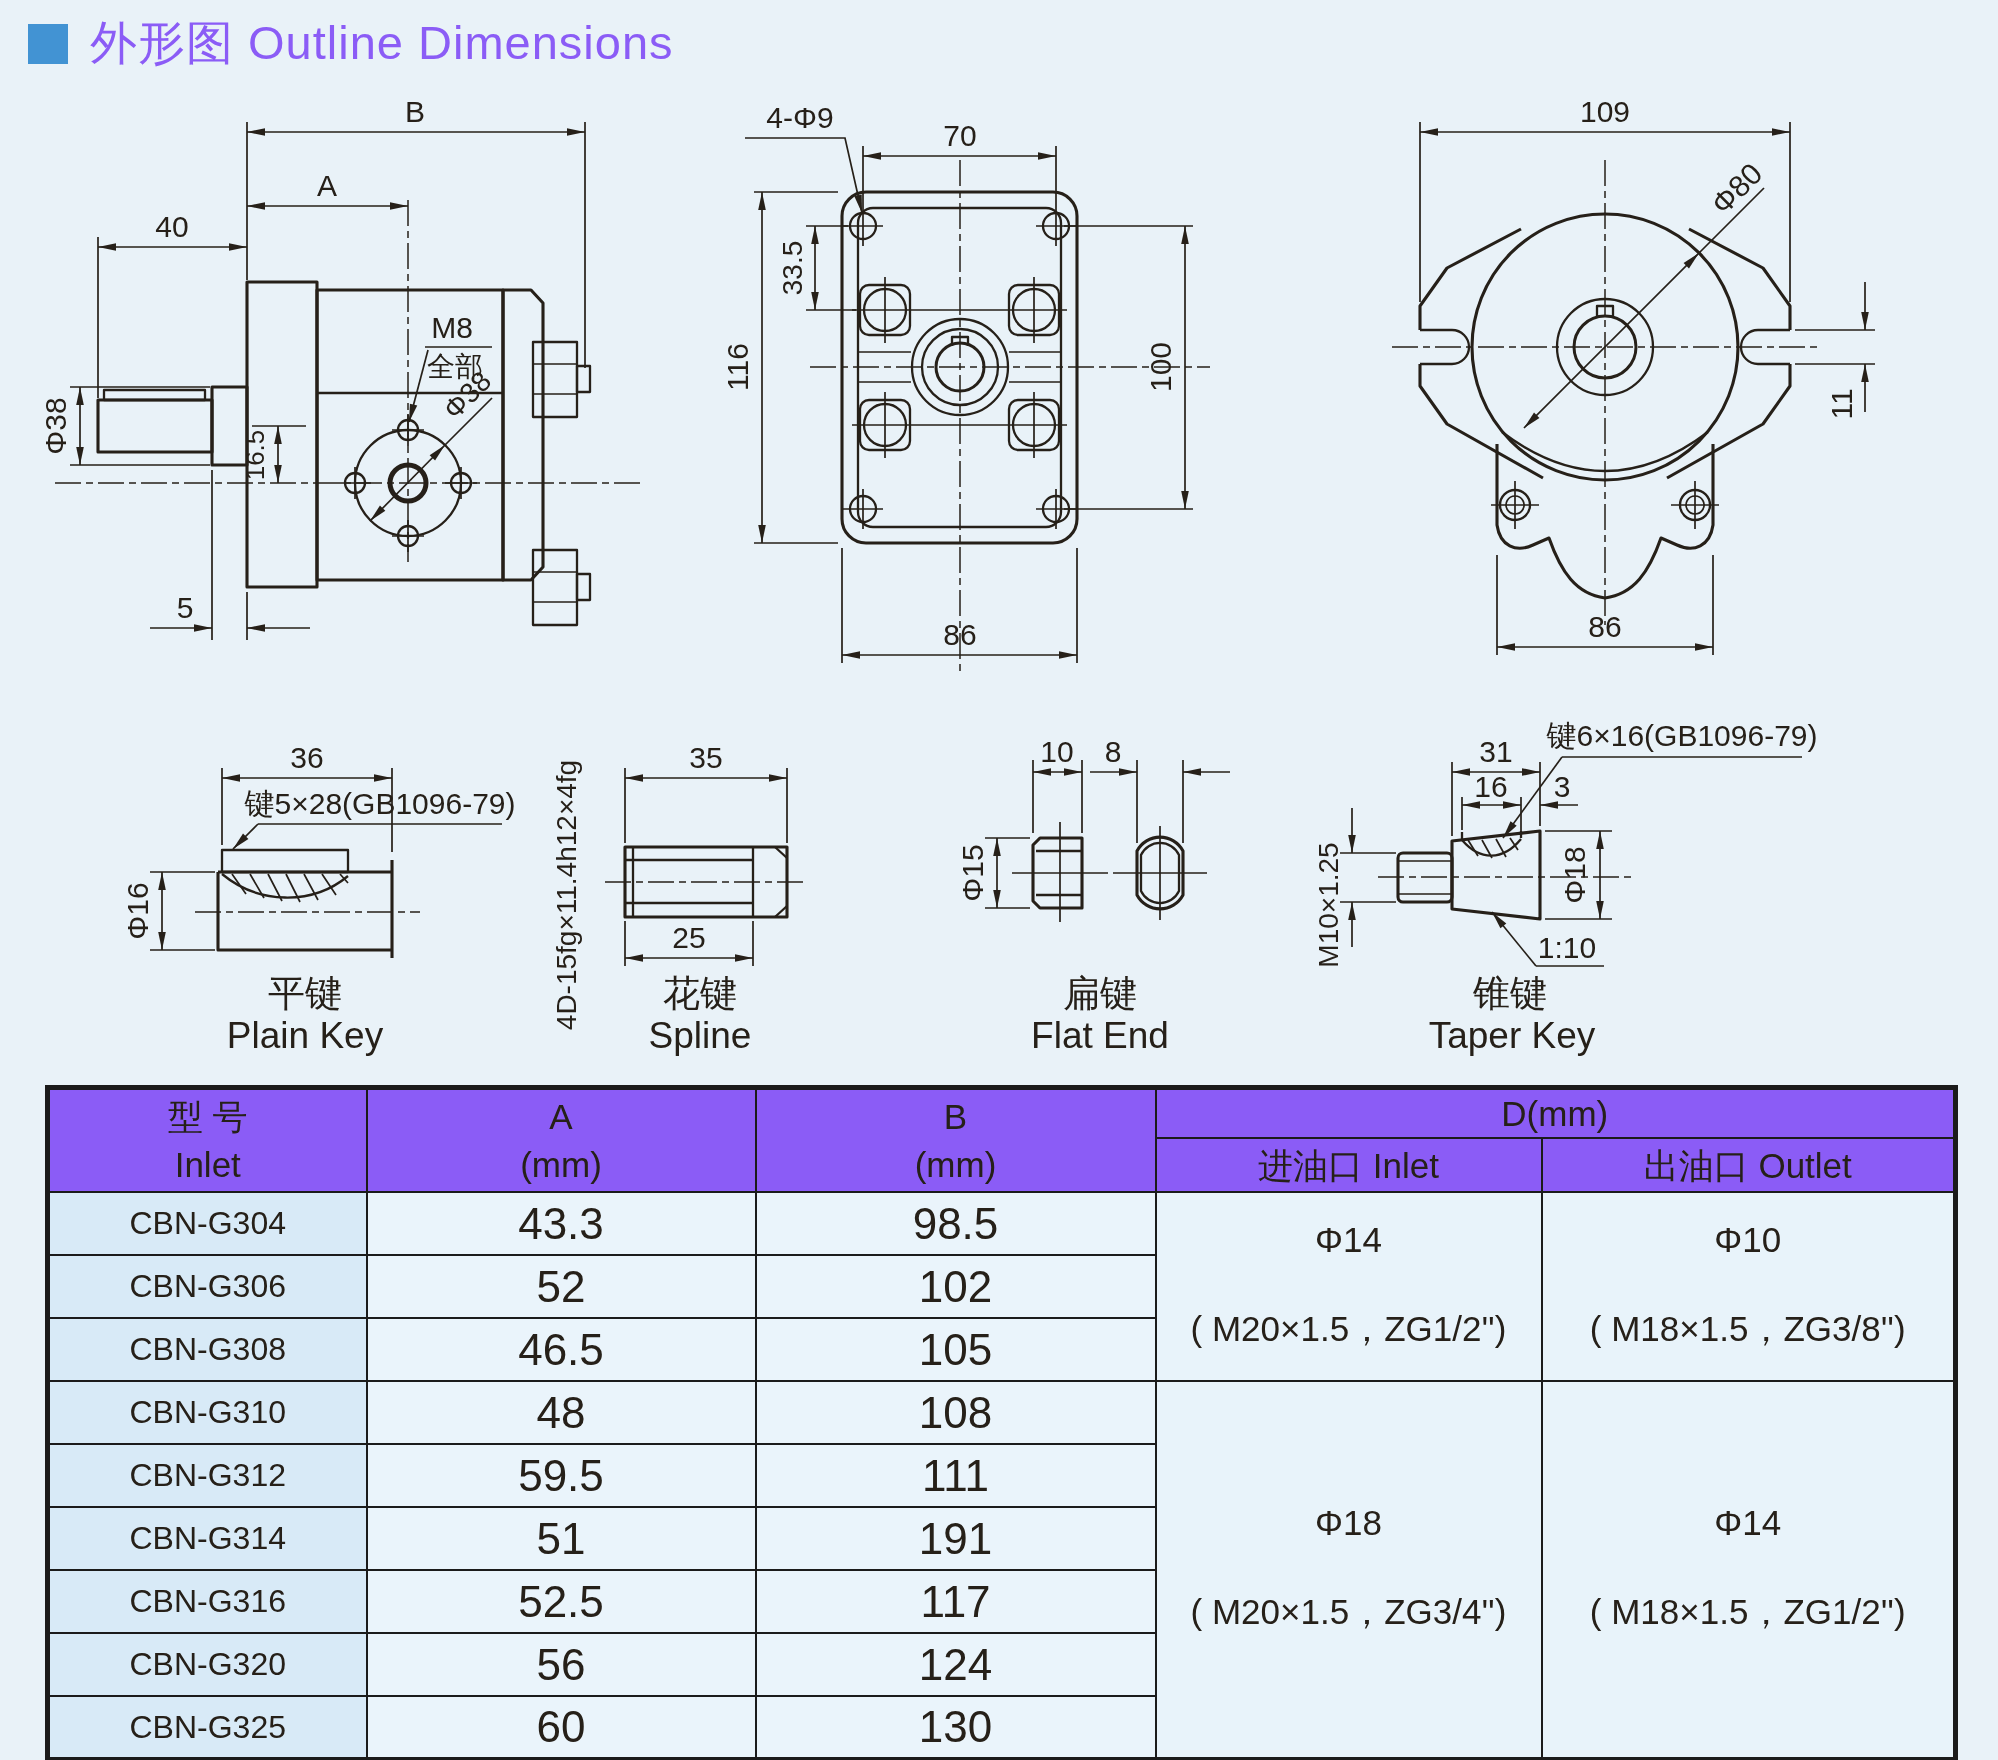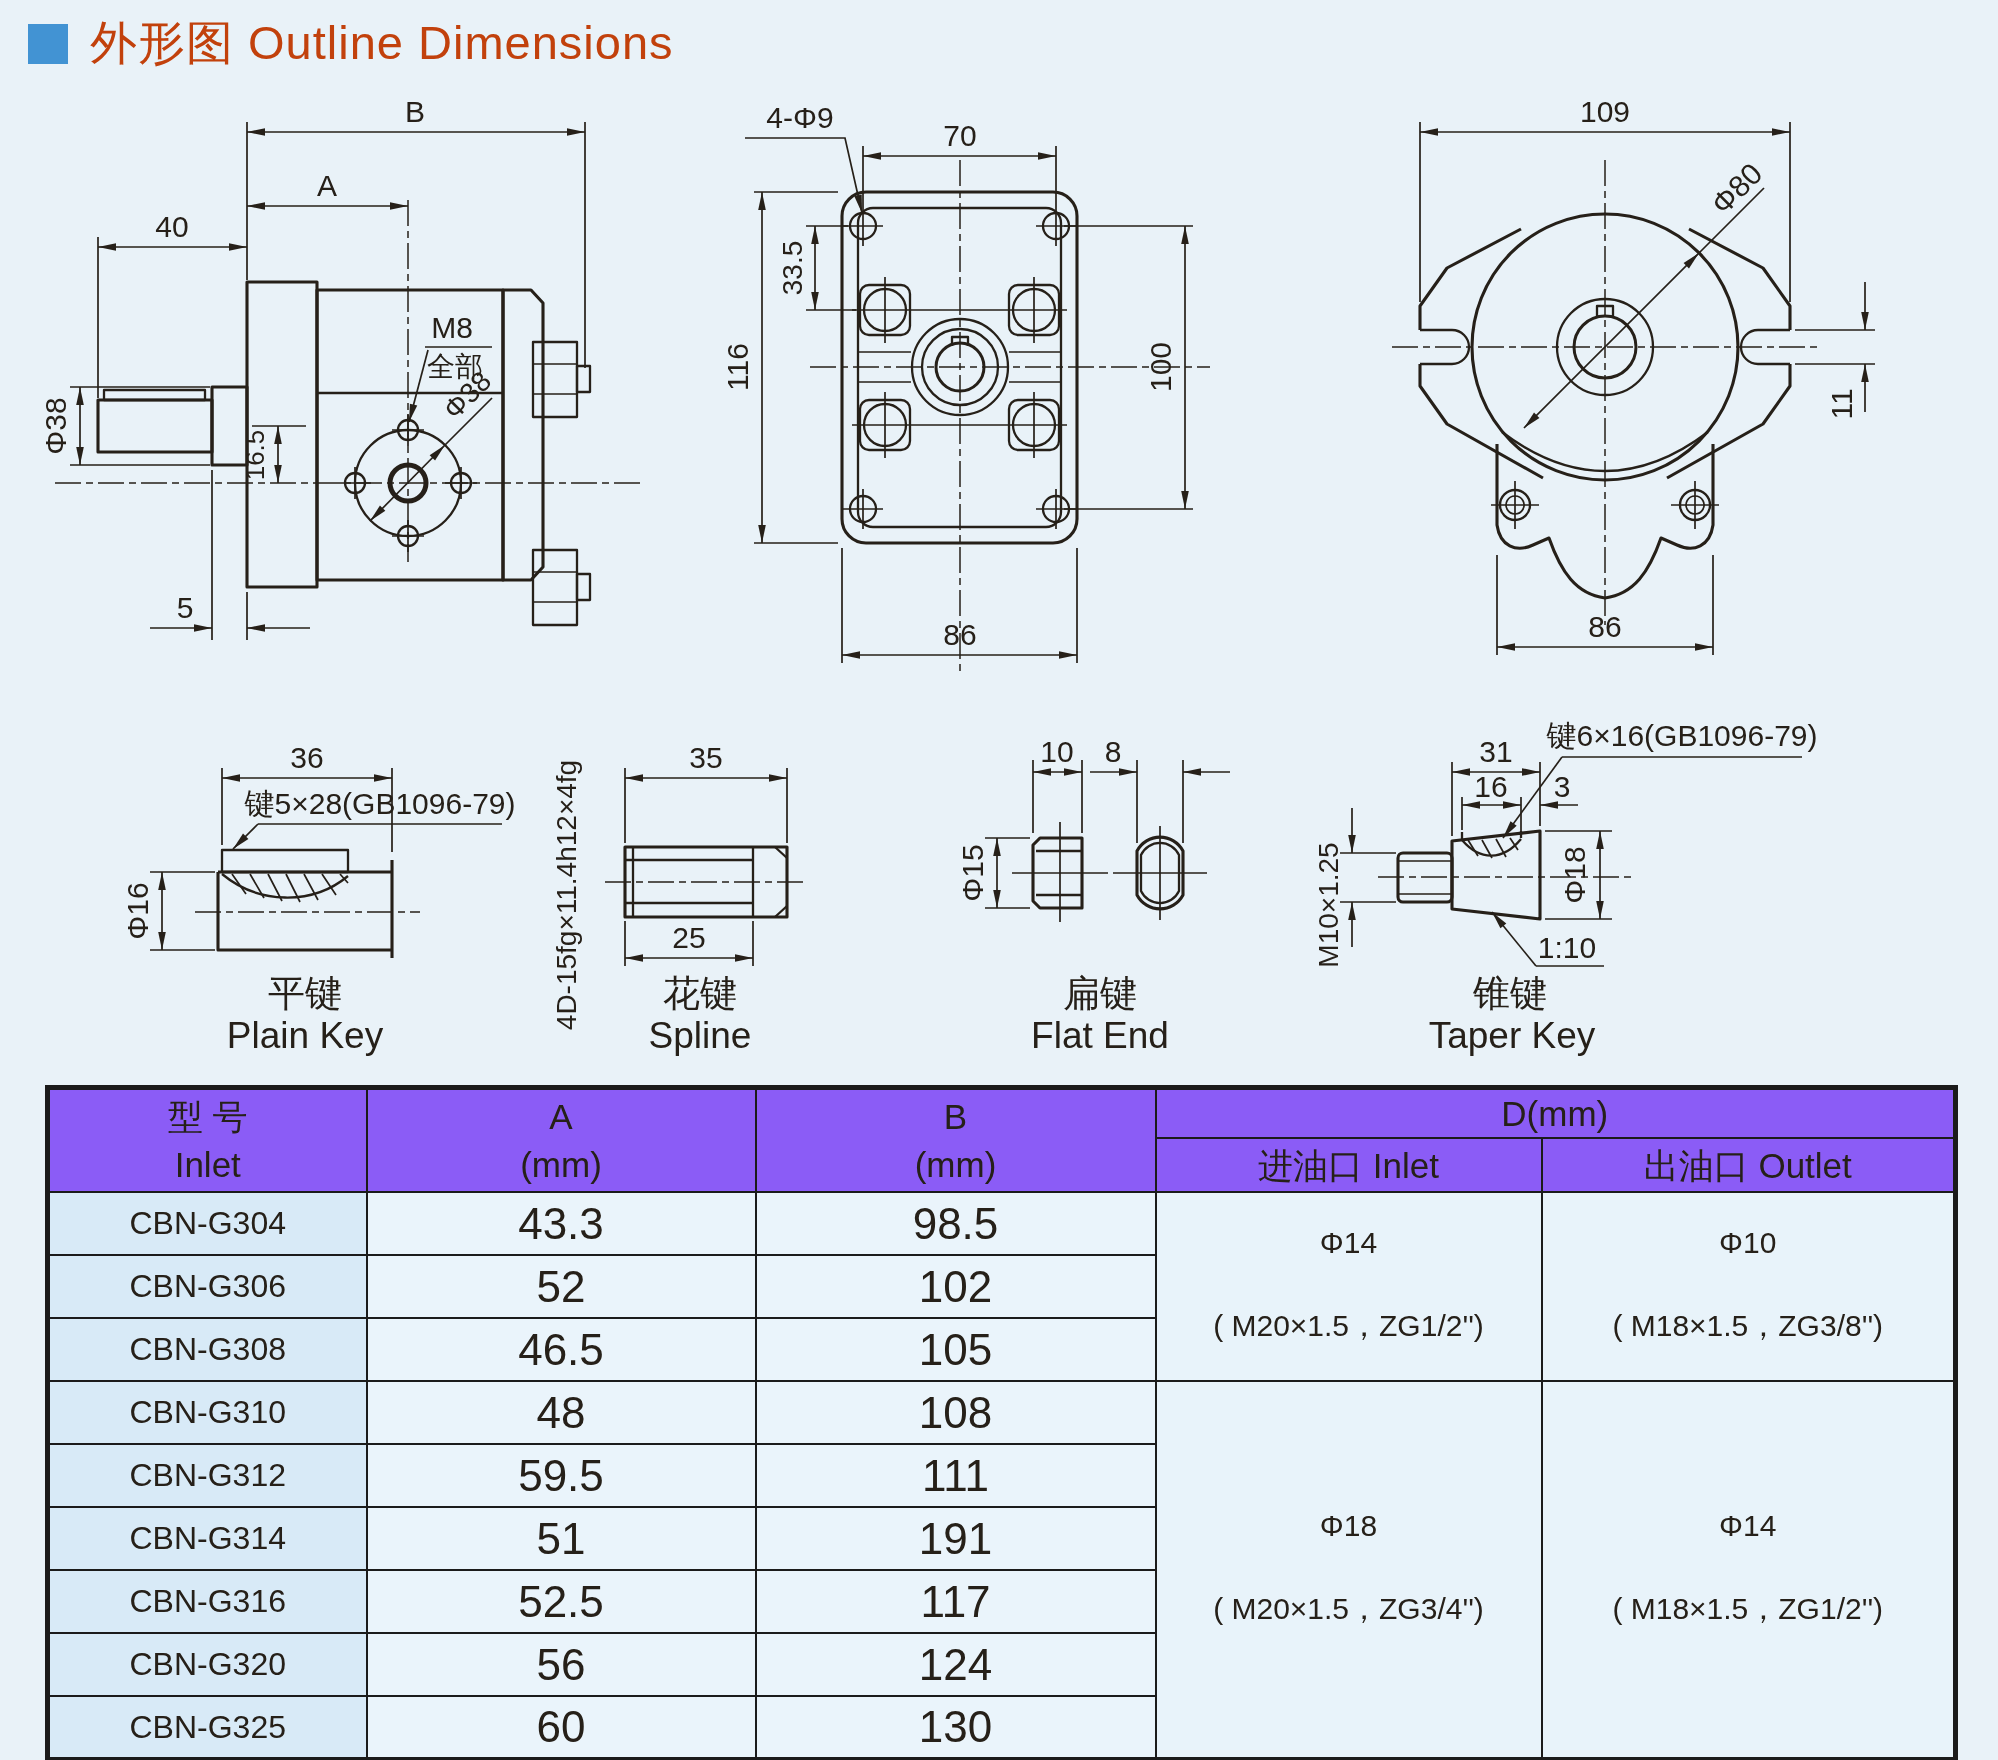--- a/index.html
+++ b/index.html
@@ -5,38 +5,38 @@
   html,body{margin:0;padding:0;}
   body{
     width:1998px;height:1760px;position:relative;
     background:#e9f2f8;
     font-family:"Liberation Sans",sans-serif;
     color:#262019;overflow:hidden;
   }
   
   .title-bar{position:absolute;top:12px;left:28px;display:flex;align-items:center;gap:22px;}
   .title-square{width:40px;height:40px;background:#4293d3;}
-  .title-text{font-size:47px;color:#c2410c;letter-spacing:1px;}
+  .title-text{font-size:47px;color:#8b5cf6;letter-spacing:1px;}
   
   #drawings{position:absolute;top:70px;left:0;}
   .ol{stroke:#262019;stroke-width:3.1;fill:none;stroke-linejoin:round;}
   .ol2{stroke:#262019;stroke-width:2.3;fill:none;stroke-linejoin:round;}
   .tl{stroke:#262019;stroke-width:1.7;fill:none;}
   .cl{stroke:#262019;stroke-width:1.5;fill:none;stroke-dasharray:26 5 7 5;}
   text{font-family:"Liberation Sans",sans-serif;font-size:30px;fill:#262019;text-anchor:middle;}
   text.s26{font-size:26px;} text.s28{font-size:28px;} text.name{font-size:37px;}
   
   .dim-table-wrap{position:absolute;top:1085px;left:45px;}
   table.dims{border-collapse:collapse;table-layout:fixed;width:1908px;background:#e9f3fa;}
   table.dims td, table.dims th{border:2.6px solid #1b1b1b;padding:0;text-align:center;vertical-align:middle;font-weight:normal;}
   table.dims{border:5px solid #1b1b1b;}
   .hdr{background:#8b5cf6;font-size:35px;line-height:1.35;}
   .model-cell{background:#d8eaf7;font-size:32px;}
   .val-cell{background:#eaf4fb;font-size:44px;}
-  .d-cell{background:#e8f3fa;font-size:30px;}
+  .d-cell{background:#e8f3fa;font-size:35px;}
   .d-cell .dia{margin-bottom:46px;}
   tr.hrow1{height:48px;} tr.hrow2{height:54px;} tr.drow{height:63px;}
 </style>
 </head>
 <body>
 
 <div class="title-bar">
   <div class="title-square"></div>
   <div class="title-text">外形图 Outline Dimensions</div>
 </div>

